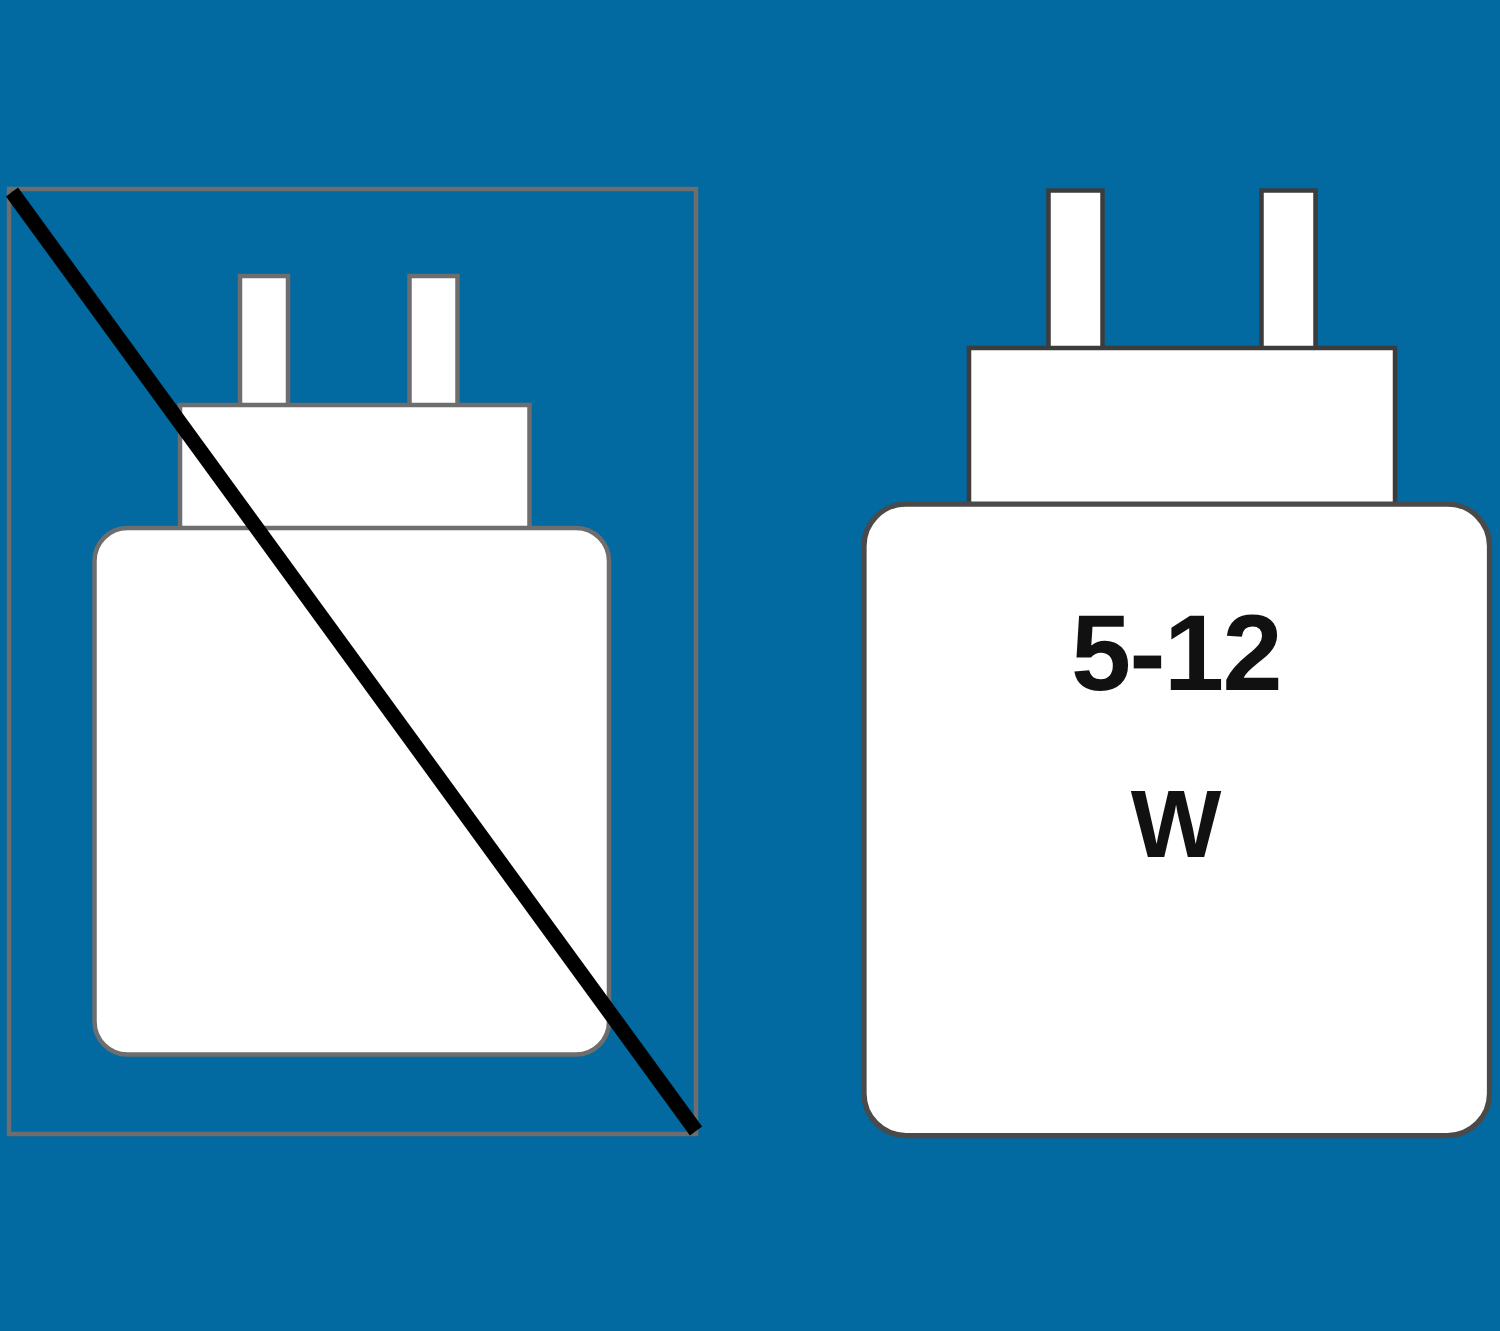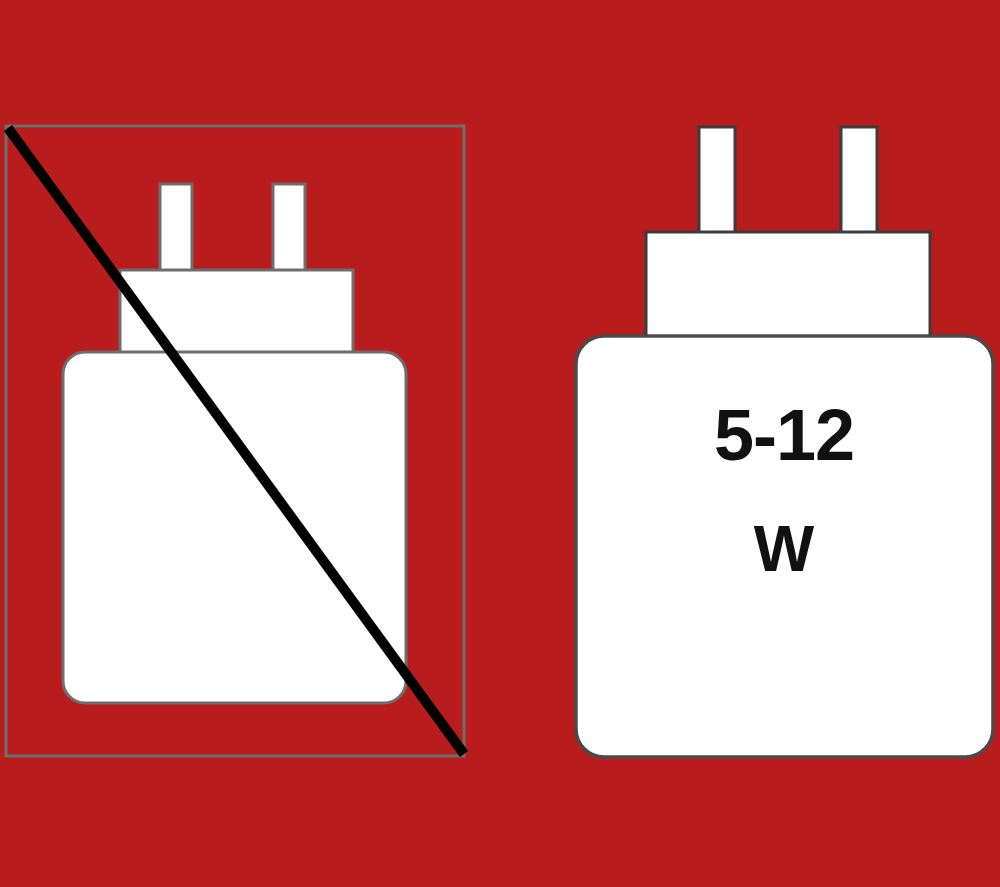--- a/index.html
+++ b/index.html
@@ -7,21 +7,21 @@
     padding: 0;
     background: #ffffff;
   }
   body {
     font-family: "Liberation Sans", sans-serif;
   }
   .canvas {
     position: relative;
     width: 1000px;
     height: 887px;
-    background: #b91c1c;
+    background: #0369a1;
     overflow: hidden;
   }
   .svg-stage {
     position: absolute;
     left: 0;
     top: 0;
     width: 1000px;
     height: 887px;
   }
   .label-text {

